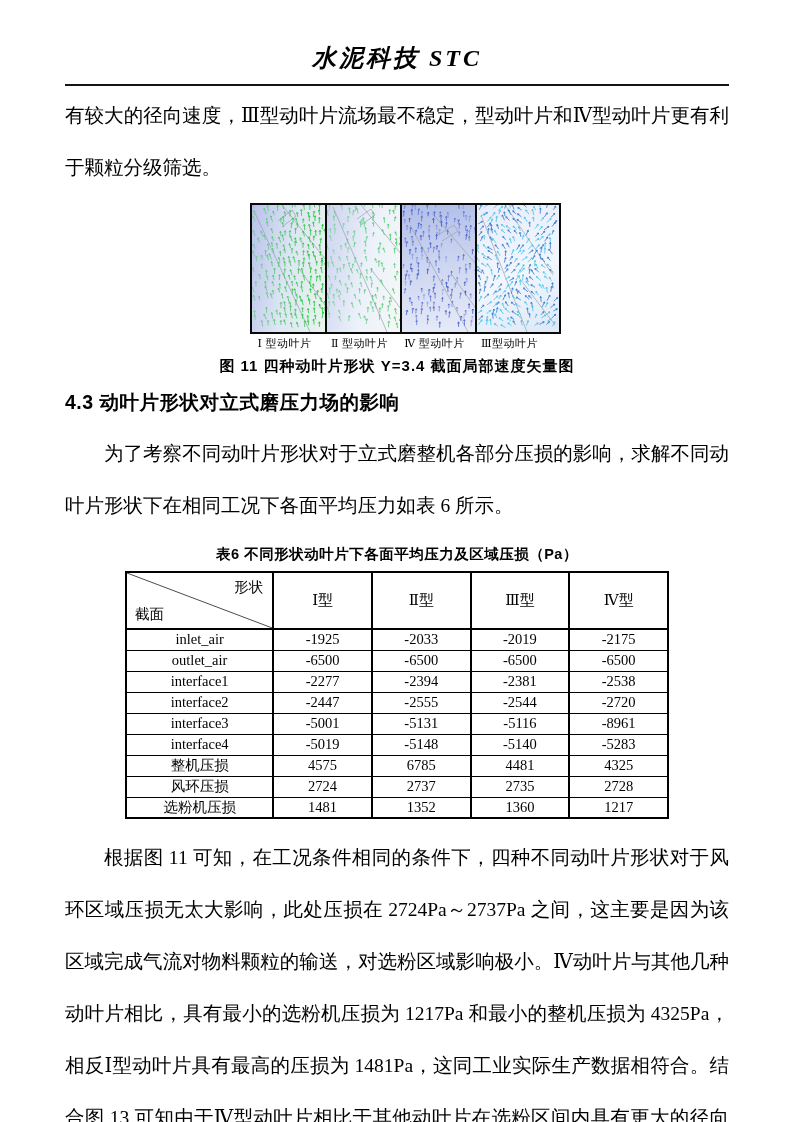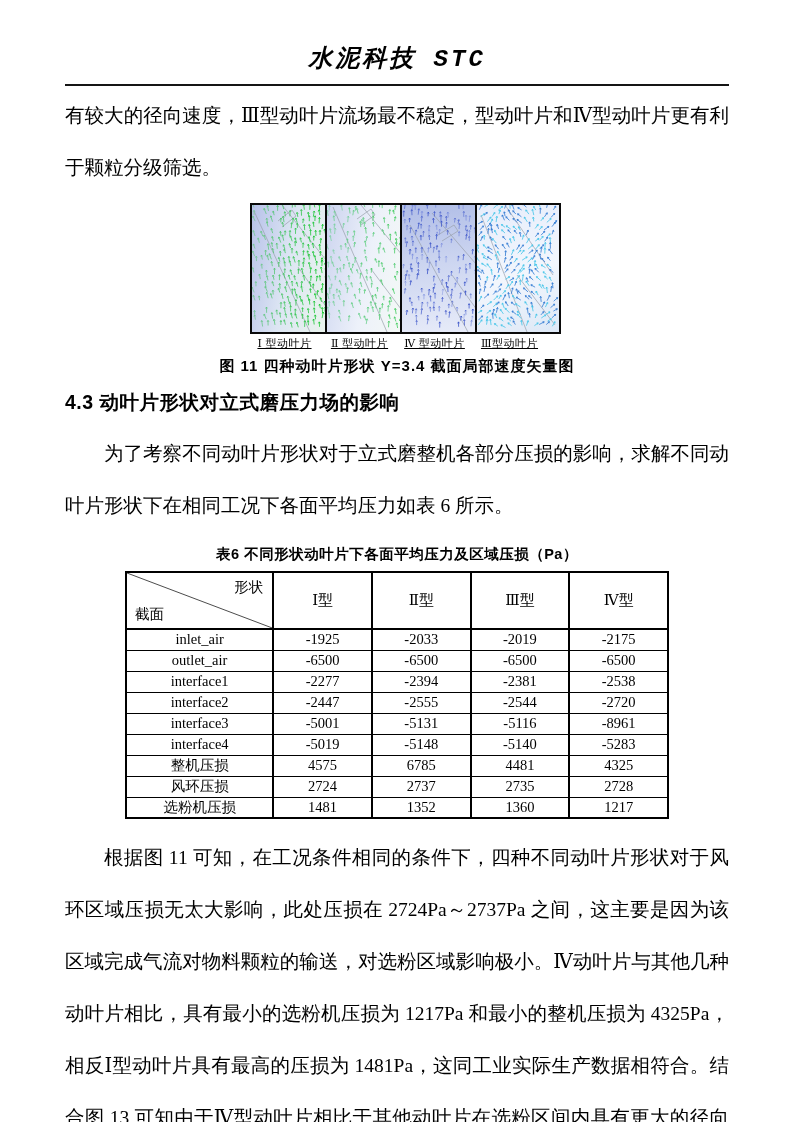--- a/index.html
+++ b/index.html
@@ -5,33 +5,33 @@
   * { margin:0; padding:0; box-sizing:border-box; }
   html,body { background:#888; }
   .page {
     position:relative; width:793px; height:1122px; margin:0 auto;
     background:#fff; color:#000; overflow:hidden;
     font-family:"Liberation Serif","DejaVu Serif",serif;
   }
   .content { padding:0 64px 0 65px; }
   .journal-title {
     padding-top:42px; text-align:center;
-    font-family:Liberation Mono, monospace;
+    font-family:Liberation Serif, serif;
     font-style:italic; font-weight:bold; font-size:24px; letter-spacing:3px;
   }
   .header-rule { margin-top:10px; border-top:2px solid #151515; }
   .para {
     font-size:19.5px; line-height:52px; text-align:justify;
     font-family:"Liberation Serif","DejaVu Serif",serif;
   }
   .para.first { margin-top:4px; }
   .para.indent { text-indent:2em; }
   figure { margin-top:9px; text-align:center; }
   .panels { display:flex; justify-content:center; gap:5px; }
-  .panel { width:70px;text-decoration:underline; }
+  .panel { width:70px; }
   .panel-img {
     width:86px; height:131px; border:2px solid #0a0a0a; position:relative;
   }
   .panel-img svg { position:absolute; inset:0; width:100%; height:100%; }
   .p0 { background:linear-gradient(100deg,#b7c1e9 0%,#dde6f3 45%,#ecf6ec 100%); }
   .p1 { background:linear-gradient(100deg,#ccd4ef 0%,#edf1fa 50%,#f5faf5 100%); }
   .p2 { background:linear-gradient(160deg,#e7edfb 0%,#f2f6fd 55%,#dde8f6 100%); }
   .p3 { background:linear-gradient(172deg,#b0bde7 0%,#ccd5f0 45%,#e8ecf9 100%); }
   .panel-label { margin-top:2px; font-size:11px; letter-spacing:0.5px; }
   figcaption {

